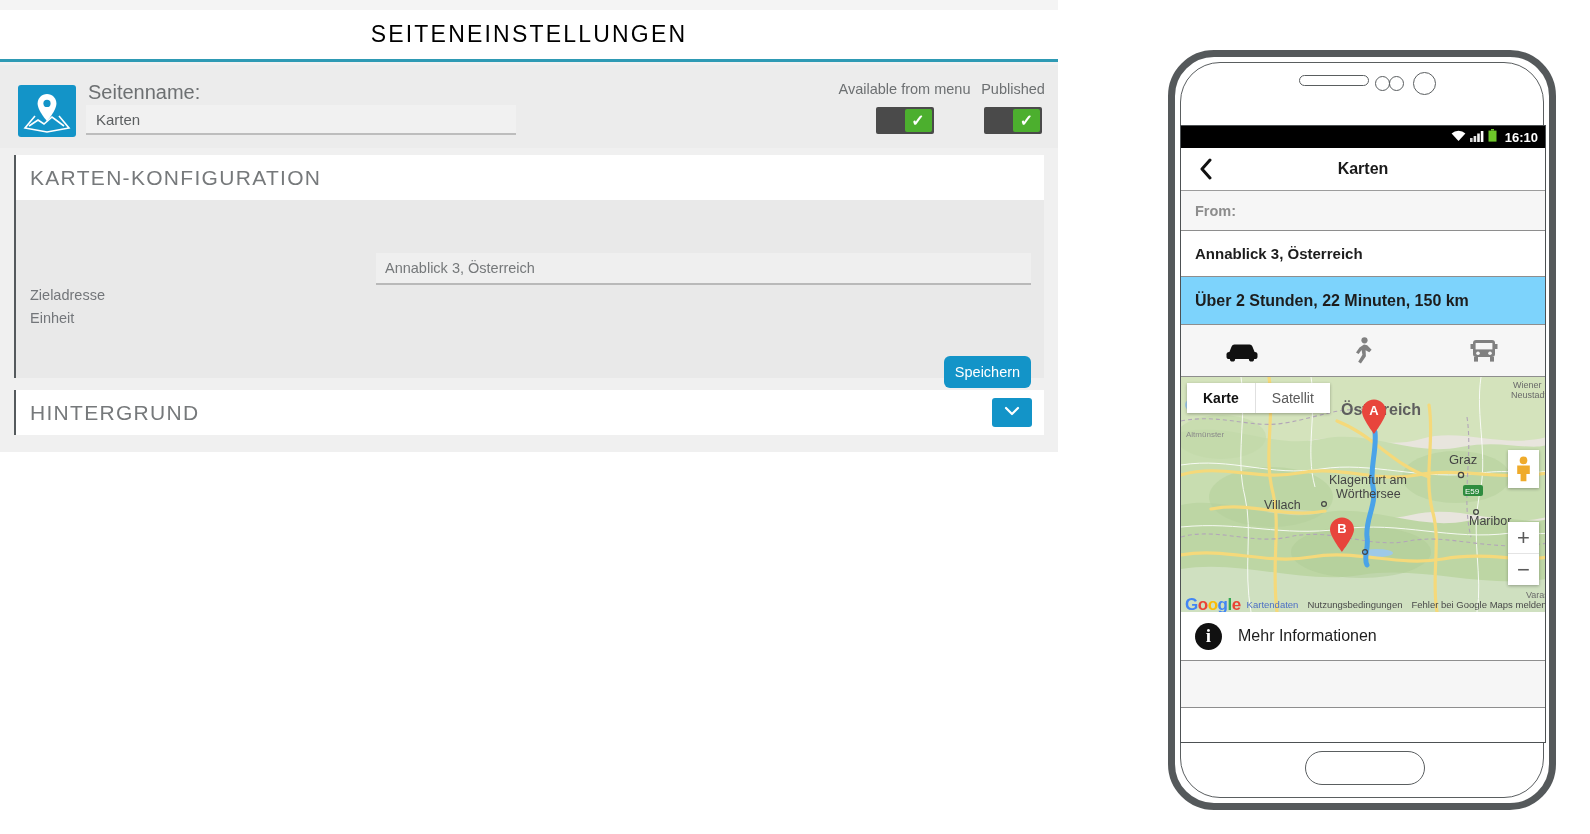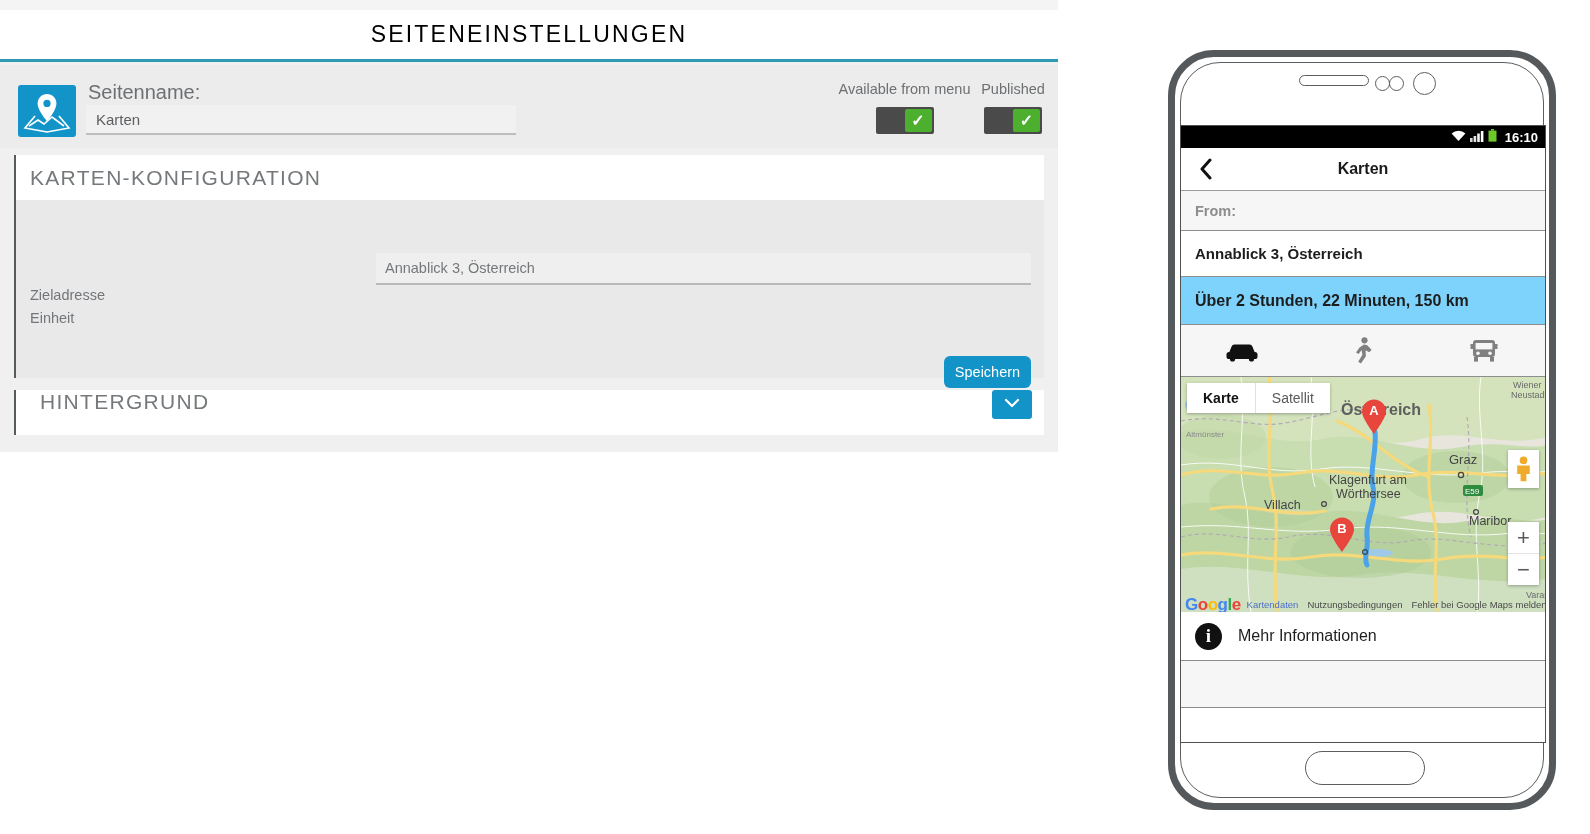--- a/index.html
+++ b/index.html
@@ -204,22 +204,23 @@
   
   #background-card {
     position: absolute;
     left: 14px; top: 390px;
     width: 1030px;
     height: 45px;
     background: #ffffff;
     border-left: 2px solid #555a5d;
     box-sizing: border-box;
     display: flex;
+    align-items: center;
     justify-content: space-between;
-    padding: 0 12px 0 24px;
+    padding: 0 12px 0 14px;
   }
   #background-card .section-title {
     font-size: 21px;
     letter-spacing: 1.3px;
     color: #76797b;
     text-transform: uppercase;
     font-weight: 400;
   }
   #background-expand-button {
     width: 40px; height: 29px;

